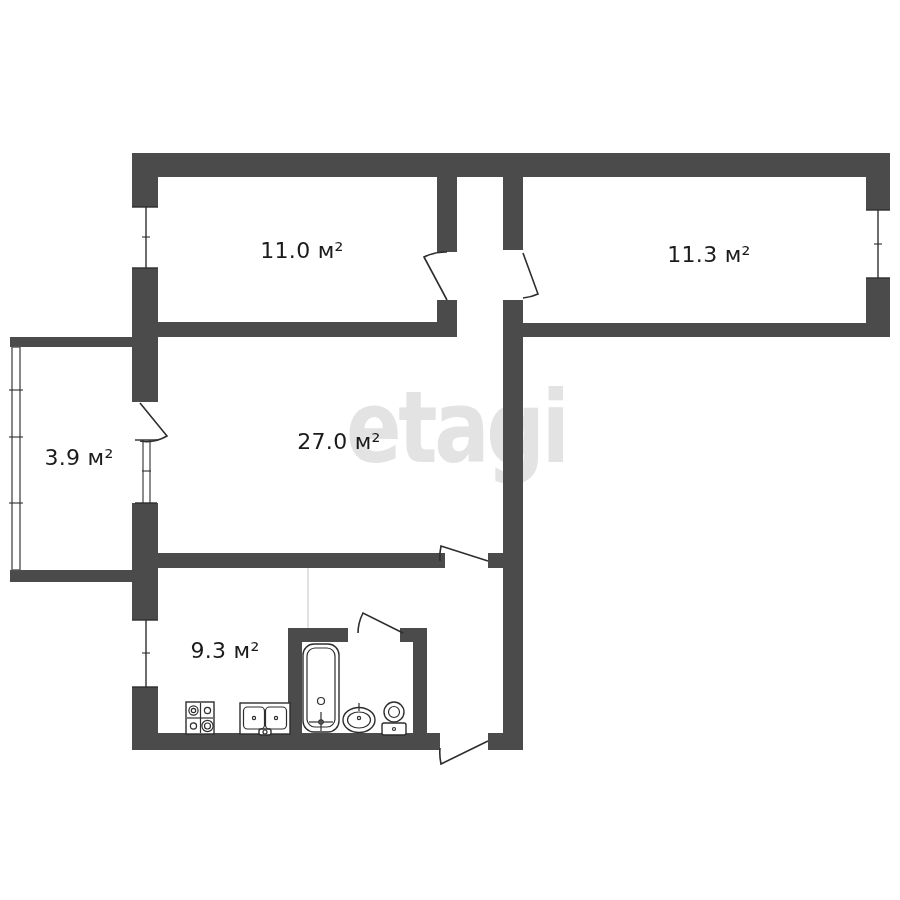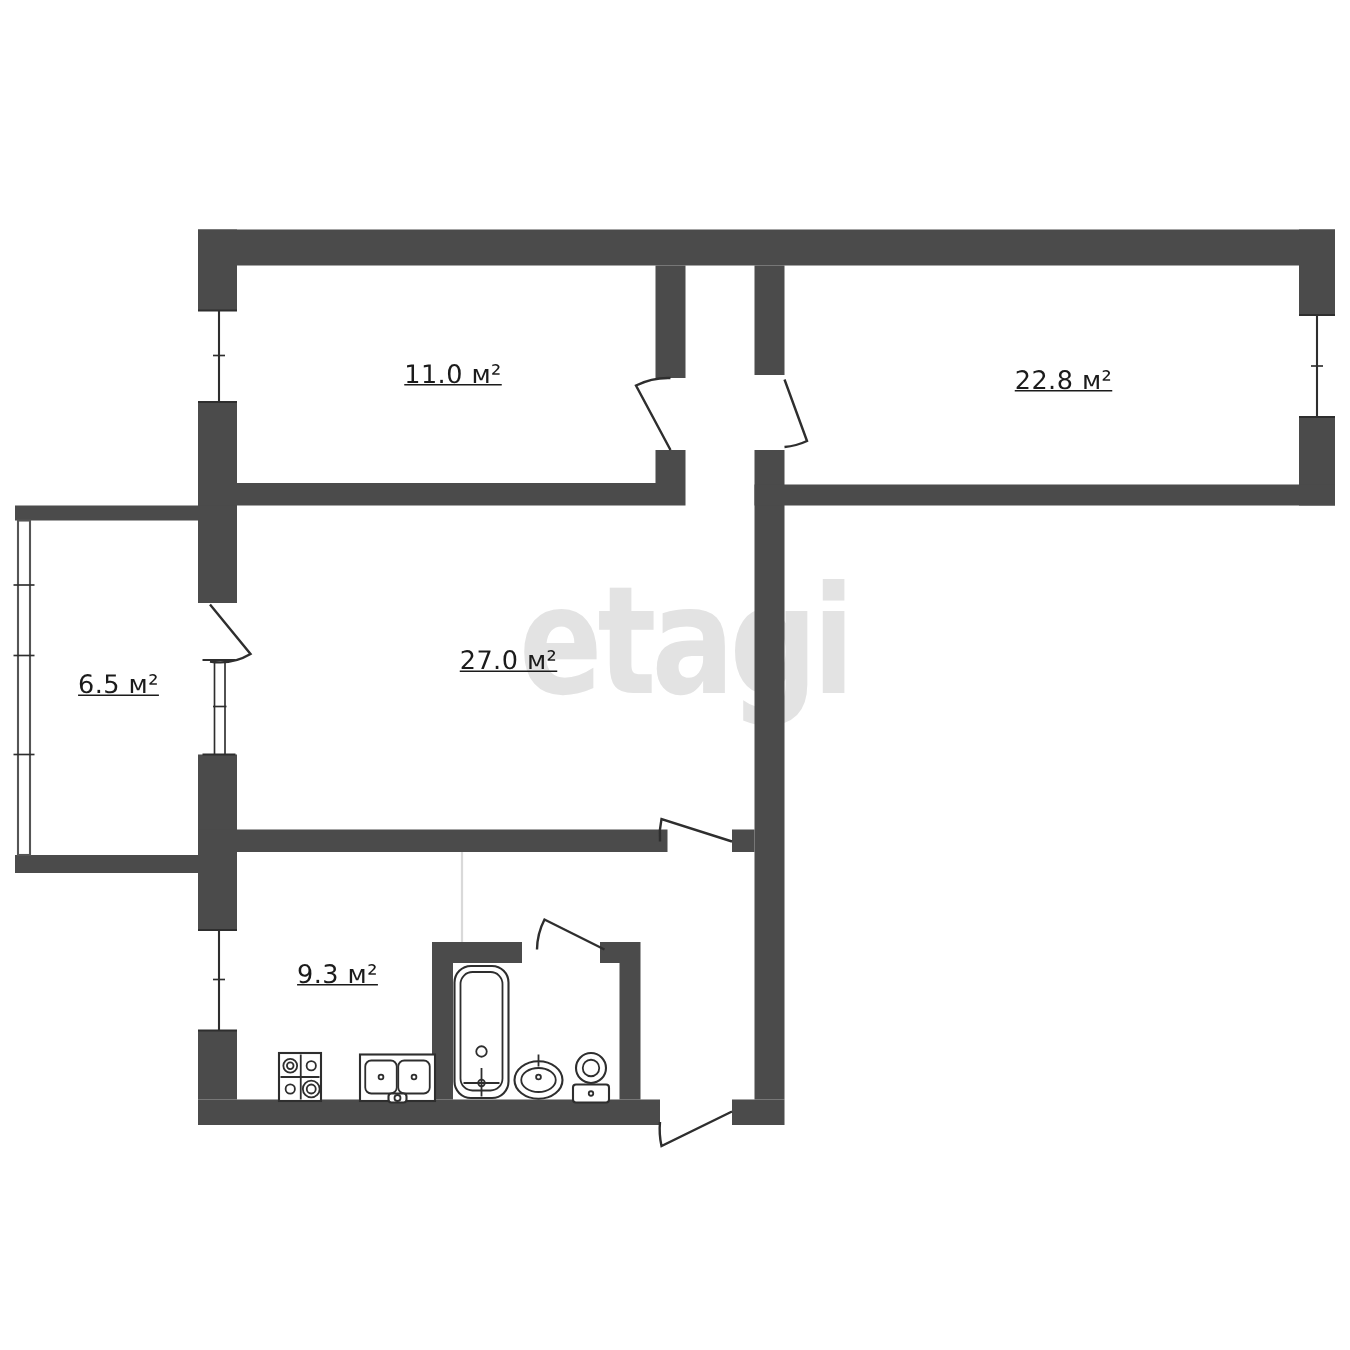--- a/index.html
+++ b/index.html
@@ -12,21 +12,21 @@
   .plan-svg{position:absolute;left:0;top:0;z-index:2;}
   .wall{fill:var(--wall);stroke:none;}
   .win-line{stroke:var(--line);stroke-width:1.4;fill:none;}
   .thin{stroke-width:1.1;}
   .door{fill:none;stroke:var(--line);stroke-width:1.6;}
   .fixture{fill:#fff;stroke:var(--line);stroke-width:1.4;}
   .fixline{stroke:var(--line);stroke-width:1.2;fill:none;}
   .glaze{fill:#fff;stroke:var(--glazing);stroke-width:1.4;}
   .faint{stroke:var(--divider);stroke-width:1.5;}
   .area-label{position:absolute;z-index:3;transform:translate(-50%,-50%);
-              font-size:17px;color:var(--label);white-space:nowrap;letter-spacing:.3px;text-decoration:underline;}
+              font-size:22px;color:var(--label);white-space:nowrap;letter-spacing:.3px;}
   .watermark{position:absolute;z-index:1;left:346px;top:378px;line-height:1;
              font-size:100px;font-weight:700;letter-spacing:-4px;color:var(--watermark);
              transform:scaleX(0.82);transform-origin:left top;user-select:none;}
 </style>
 </head>
 <body>
 
 <div class="plan">
 
   <div class="watermark">etagi</div>
@@ -155,20 +155,20 @@
         <rect class="fixture" x="382" y="723" width="24" height="12" rx="2"></rect>
         <circle class="fixline thin" cx="394" cy="729" r="1.5"></circle>
       </g>
     </g>
 
     <line class="faint" x1="308" y1="568" x2="308" y2="628"></line>
   </svg>
 
   <div class="area-label" style="left:302px;top:250px">11.0 м²</div>
 
-  <div class="area-label" style="left:709px;top:254px">22.8 м²</div>
+  <div class="area-label" style="left:709px;top:254px">11.3 м²</div>
 
   <div class="area-label" style="left:339px;top:441px">27.0 м²</div>
 
-  <div class="area-label" style="left:79px;top:457px">6.5 м²</div>
+  <div class="area-label" style="left:79px;top:457px">3.9 м²</div>
 
   <div class="area-label" style="left:225px;top:650px">9.3 м²</div>
 </div>
 
 </body></html>

